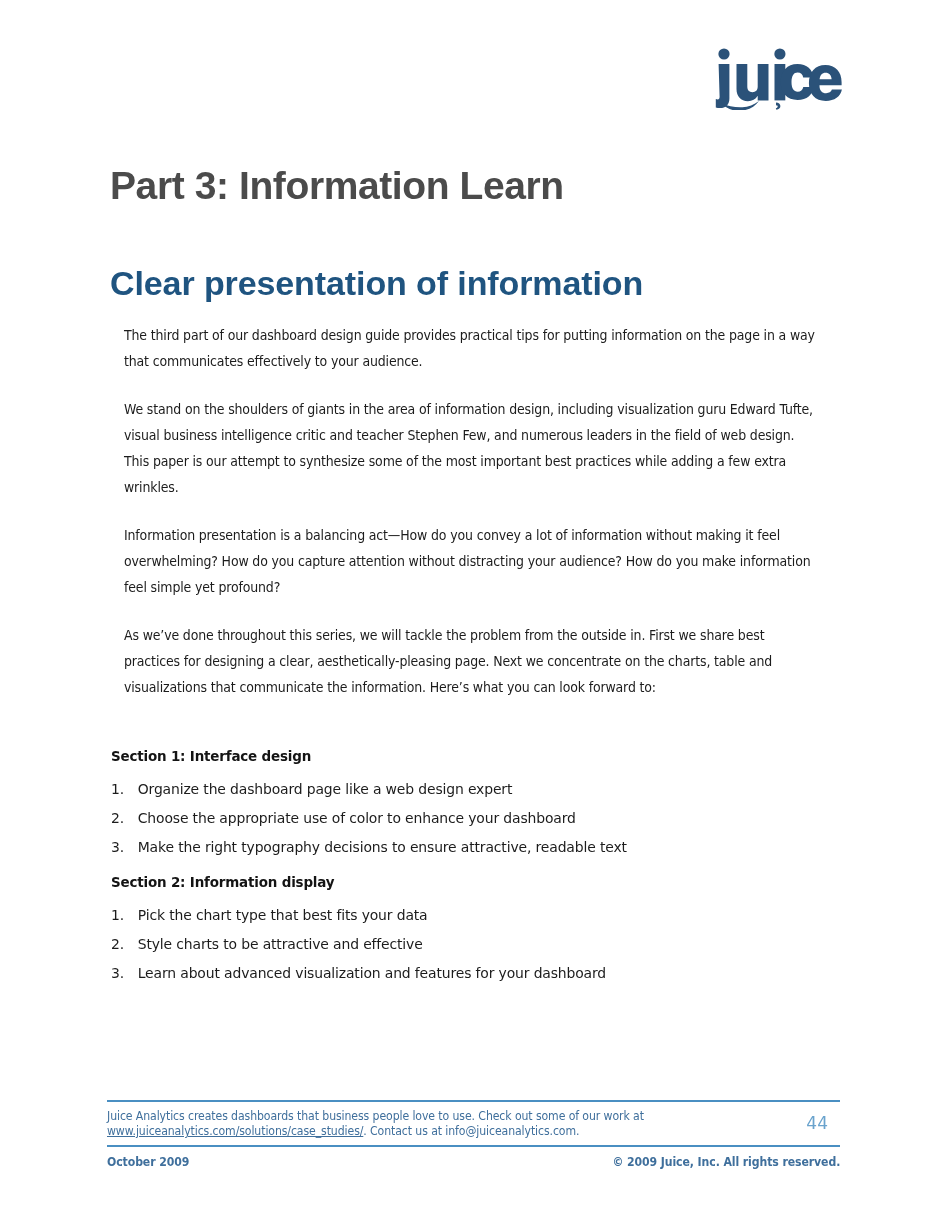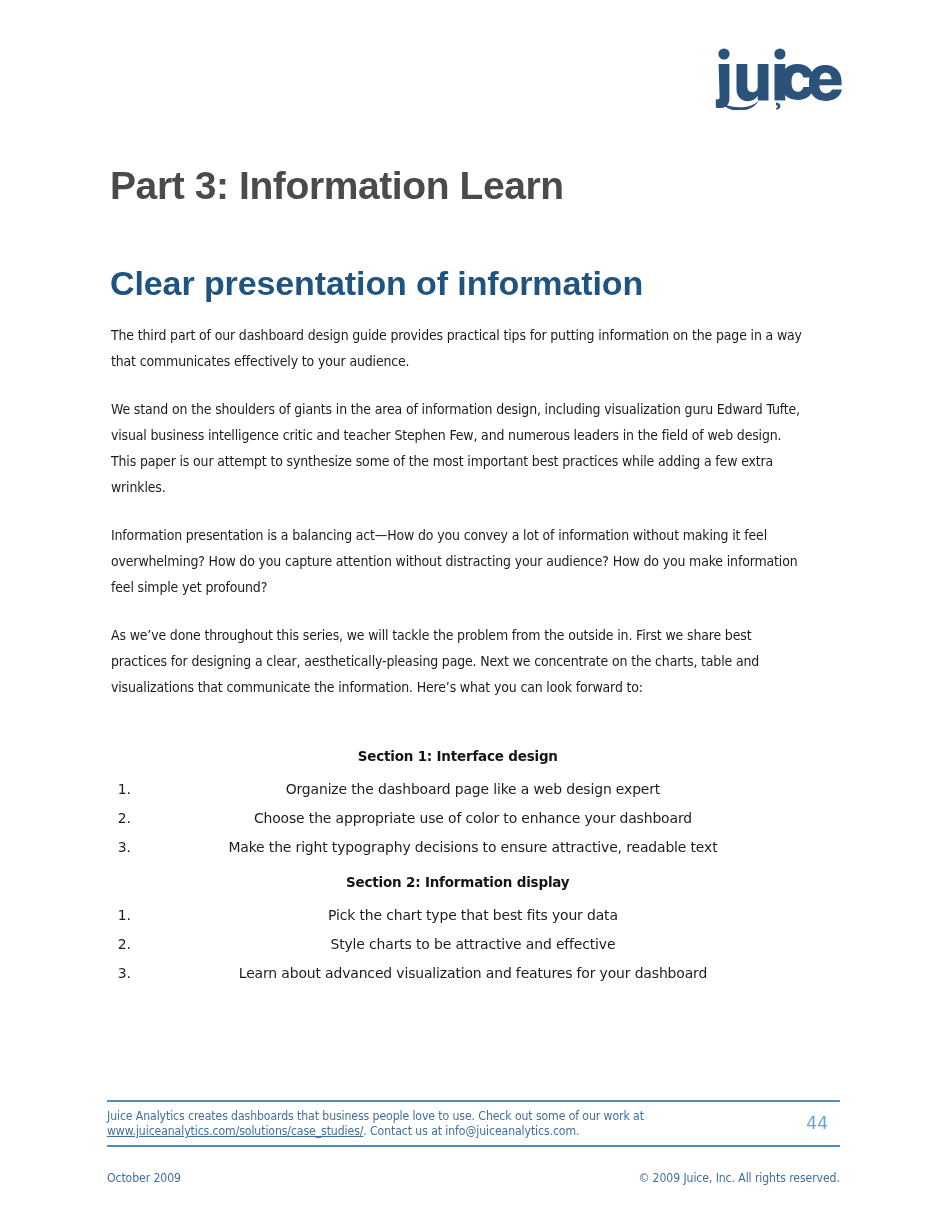--- a/index.html
+++ b/index.html
@@ -54,21 +54,21 @@
     font-weight: bold;
     color: #1f5480;
     letter-spacing: -0.1px;
     margin: 0;
     white-space: nowrap;
   }
 
   
   .body-block {
     position: absolute;
-    left: 111px;
+    left: 124px;
     top: 322px;
     width: 730px;
   }
   .para {
     font-family: "DejaVu Sans", sans-serif;
     font-size: 14.6px;
     line-height: 26px;
     color: #1c1c1c;
     margin: 0 0 22px 0;
     letter-spacing: -0.15px;
@@ -78,21 +78,21 @@
   }
   .para:last-child { margin-bottom: 0; }
 
   
   .sections {
     position: absolute;
     left: 111px;
     top: 745px;
     width: 730px;
   }
-  .section-block { margin-bottom: 0; text-align: center; }
+  .section-block { margin-bottom: 0; }
   .section-heading {
     font-family: "DejaVu Sans", sans-serif;
     font-size: 14.2px;
     font-weight: bold;
     color: #141414;
     line-height: 22px;
     margin: 0 0 7px 0;
     letter-spacing: -0.2px;
     transform: scaleX(0.95);
     transform-origin: left top;
@@ -156,21 +156,22 @@
     font-size: 17px;
     color: #6aa3cd;
     padding-right: 12px;
     padding-top: 4px;
     white-space: nowrap;
   }
   .footer-meta {
     display: flex;
     align-items: baseline;
     justify-content: space-between;
-    padding-top: 24px;
+    padding-top: 8px;
+    font-weight: bold;
   }
   .footer-date, .footer-copyright {
     font-family: "DejaVu Sans", sans-serif;
     font-size: 11.4px;
     color: #3f6f9c;
     letter-spacing: -0.1px;
     transform: scaleX(0.96);
   }
   .footer-date { transform-origin: left top; }
   .footer-copyright { transform-origin: right top; }

